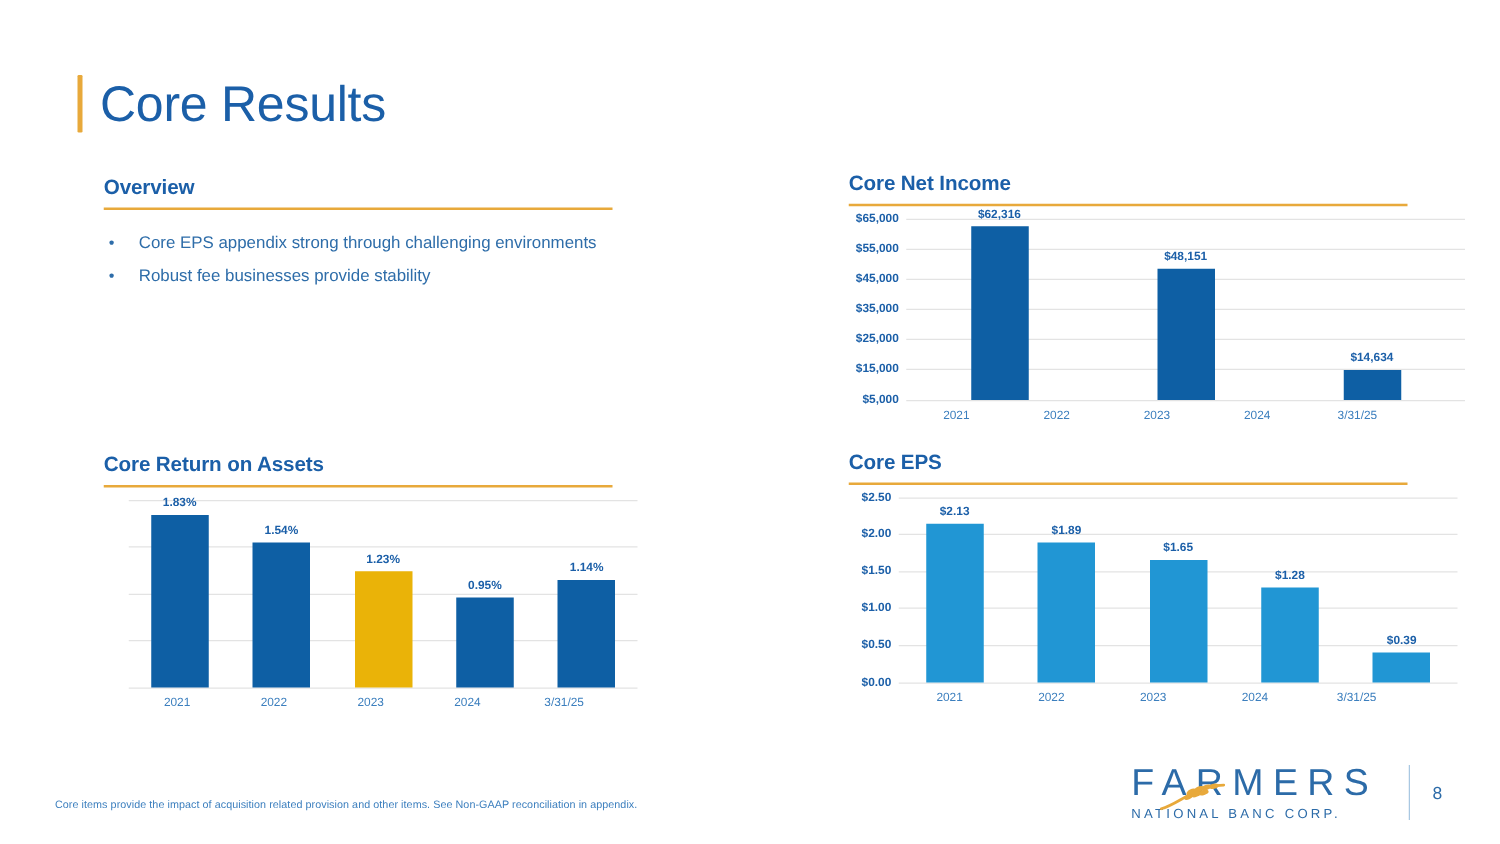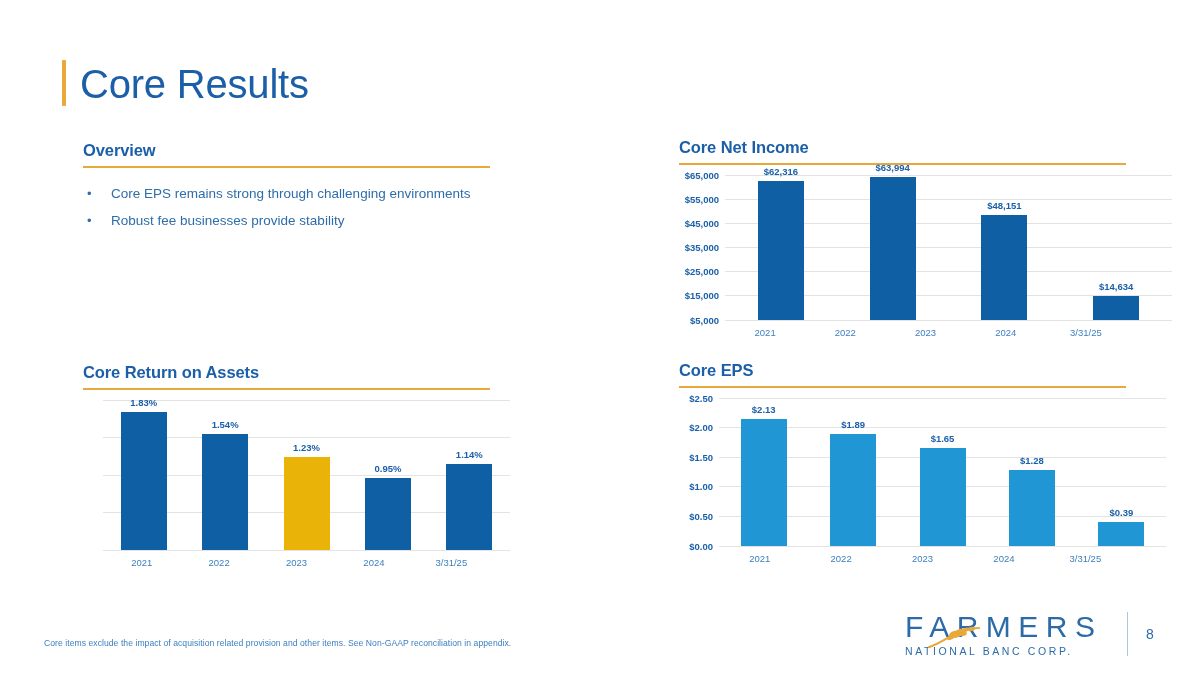--- a/index.html
+++ b/index.html
@@ -138,21 +138,21 @@
   <div class="title-accent"></div>
   <div class="slide-title">Core Results</div>
 </div>
 
 <div class="section" id="overview">
   <div class="section-head">Overview</div>
   <div class="section-rule"></div>
   <div class="bullets">
     <div class="bullet">
       <span class="dot">•</span>
-      <span class="txt">Core EPS remains strong through challenging environments</span>
+      <span class="txt">Core EPS appendix strong through challenging environments</span>
     </div>
     <div class="bullet">
       <span class="dot">•</span>
       <span class="txt">Robust fee businesses provide stability</span>
     </div>
   </div>
 </div>
 
 <div class="section" id="core-net-income">
   <div class="section-head">Core Net Income</div>
@@ -168,25 +168,20 @@
           <div class="gridline" style="top: 120.833px;"></div>
           <div class="gridline" style="top: 145px;"></div>
         </div>
         <div class="bars">
           <div class="barcell">
             <div class="bar" style="height: 138.514px; background: rgb(14, 95, 164);">
               <div class="barlabel">$62,316</div>
             </div>
           </div>
           <div class="barcell">
-            <div class="bar" style="height: 142.569px; background: rgb(14, 95, 164);">
-              <div class="barlabel">$63,994</div>
-            </div>
-          </div>
-          <div class="barcell">
             <div class="bar" style="height: 104.282px; background: rgb(14, 95, 164); padding-left: 12px;">
               <div class="barlabel">$48,151</div>
             </div>
           </div>
           <div class="barcell">
             <div class="bar" style="height: 23.2822px; background: rgb(14, 95, 164);">
               <div class="barlabel">$14,634</div>
             </div>
           </div>
         </div>
@@ -313,21 +308,21 @@
       <div class="xaxis" style="margin-left: 40px;">
         <div class="xcell">2021</div>
         <div class="xcell">2022</div>
         <div class="xcell">2023</div>
         <div class="xcell">2024</div>
         <div class="xcell">3/31/25</div>
       </div>
     </div>
 </div>
 
-<div class="footnote">Core items exclude the impact of acquisition related provision and other items. See Non-GAAP reconciliation in appendix.</div>
+<div class="footnote">Core items provide the impact of acquisition related provision and other items. See Non-GAAP reconciliation in appendix.</div>
 
 <div class="logo-block">
   <div class="logo-mark">
     <div class="logo-word">FARMERS</div>
     <div class="logo-sub">NATIONAL BANC CORP.</div>
     <svg class="wheat" viewBox="0 0 64 24">
       <path d="M2 22 C10 20 18 14 28 9 C36 5 44 3 52 3" stroke="#E8A93B" stroke-width="2.2" fill="none" stroke-linecap="round"></path>
       <g fill="#E8A93B">
         <ellipse cx="26" cy="8.5" rx="4.2" ry="2.1" transform="rotate(-28 26 8.5)"></ellipse>
         <ellipse cx="32" cy="6.4" rx="4.2" ry="2.1" transform="rotate(-24 32 6.4)"></ellipse>

